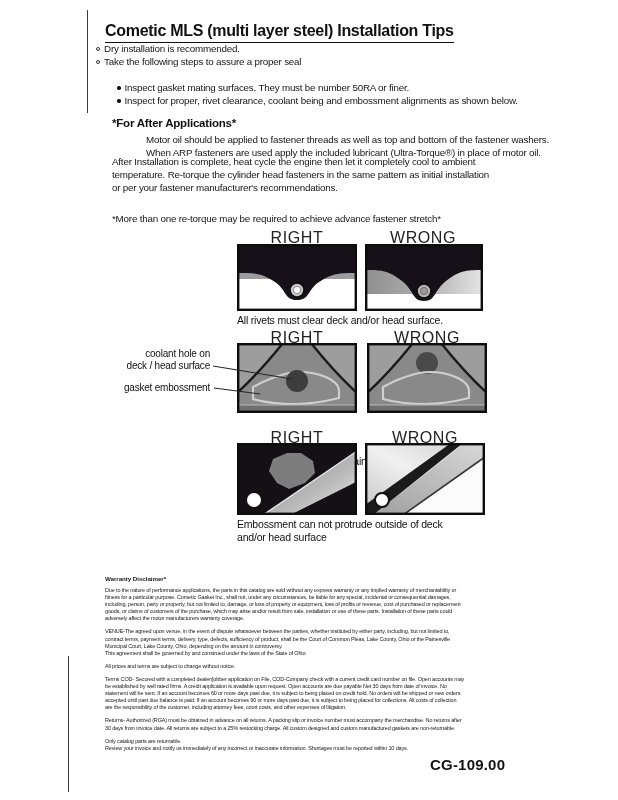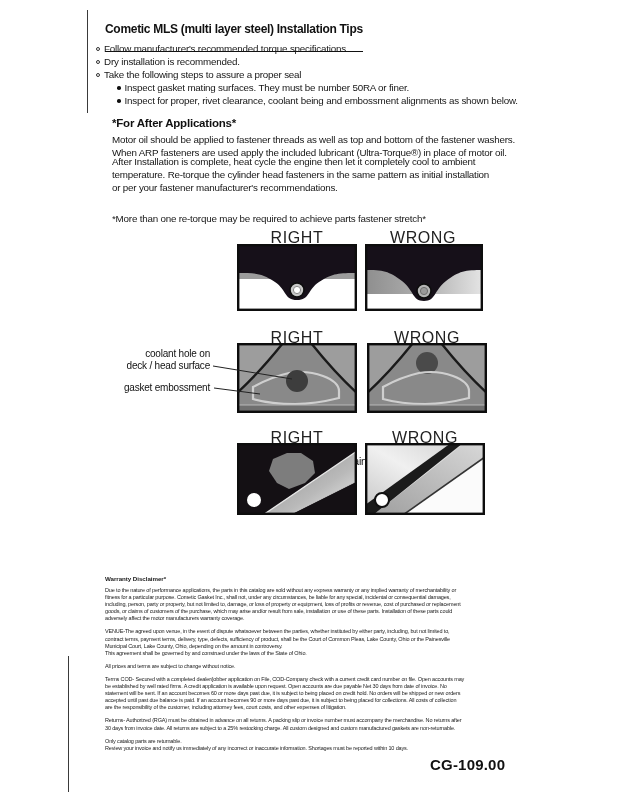--- a/index.html
+++ b/index.html
@@ -7,33 +7,33 @@
   .page {
     position:relative; width:618px; height:800px; background:#ffffff;
     font-family:"Liberation Sans", sans-serif; color:#1c1c1c; overflow:hidden;
   }
   .abs { position:absolute; }
   .vline { position:absolute; width:1px; background:#3a3a3a; }
   .vline-top { left:87px; top:10px; height:103px; }
   .vline-bottom { left:68px; top:656px; height:136px; }
 
   .title {
-    left:105px; top:22px; font-size:12px; font-weight:bold; letter-spacing:-0.3px;
-    color:#111; border-bottom:1.5px solid #111; padding-bottom:15px; display:inline-block;
+    left:105px; top:22px; font-size:16px; font-weight:bold; letter-spacing:-0.3px;
+    color:#111; border-bottom:1.5px solid #111; padding-bottom:2px; display:inline-block;
   }
 
   .bullets { left:96px; top:43px; }
   .subbullets { left:117px; top:82px; }
   .brow { display:flex; align-items:flex-start; height:13px; font-size:9.8px; letter-spacing:-0.2px; white-space:nowrap; color:#161616; }
   .bcirc { width:4px; height:4px; border:1px solid #333; border-radius:50%; margin:3.5px 4px 0 0; flex:0 0 auto; }
   .bdot  { width:3.5px; height:3.5px; background:#111; border-radius:50%; margin:4px 4px 0 0; flex:0 0 auto; }
 
   .diesel-h { left:112px; top:117px; font-size:11.5px; font-weight:bold; letter-spacing:-0.2px; color:#111; }
   .bodytxt { left:112px; width:460px; font-size:9.8px; line-height:13.2px; letter-spacing:-0.2px; white-space:pre-line; color:#161616; }
-  .p1 { top:133px; }
+  .p1 { top:133px;margin-left:34px; }
   .p2 { top:155px; }
   .pnote { top:212px; }
 
   .dlabel { position:absolute; font-size:16px; letter-spacing:0.6px; color:#222; text-align:center; width:120px; }
   .panel { position:absolute; }
   .panel svg { display:block; }
   .caption { font-size:10.5px; letter-spacing:-0.2px; color:#111; white-space:pre-line; line-height:12.5px; }
   .sidelabel { position:absolute; left:100px; width:110px; text-align:right; font-size:10px; line-height:11.8px; letter-spacing:-0.2px; color:#111; white-space:pre-line; }
   .overlay { position:absolute; left:0; top:0; pointer-events:none; }
 
@@ -48,24 +48,20 @@
 <div class="page">
 
   <div class="vline vline-top"></div>
   <div class="vline vline-bottom"></div>
 
   <h1 class="title abs">Cometic MLS (multi layer steel) Installation Tips</h1>
 
   <div class="bullets abs">
     <div class="brow">
       <span class="bcirc"></span>
-      <span>Follow manufacturer's recommended torque specifications.</span>
-    </div>
-    <div class="brow">
-      <span class="bcirc"></span>
       <span>Dry installation is recommended.</span>
     </div>
     <div class="brow">
       <span class="bcirc"></span>
       <span>Take the following steps to assure a proper seal</span>
     </div>
   </div>
 
   <div class="subbullets abs">
     <div class="brow">
@@ -77,21 +73,21 @@
       <span>Inspect for proper, rivet clearance, coolant being and embossment alignments as shown below.</span>
     </div>
   </div>
 
   <div class="diesel-h abs">*For After Applications*</div>
   <p class="bodytxt abs p1">Motor oil should be applied to fastener threads as well as top and bottom of the fastener washers.
 When ARP fasteners are used apply the included lubricant (Ultra-Torque®) in place of motor oil.</p>
   <p class="bodytxt abs p2">After Installation is complete, heat cycle the engine then let it completely cool to ambient
 temperature. Re-torque the cylinder head fasteners in the same pattern as initial installation
 or per your fastener manufacturer's recommendations.</p>
-  <p class="bodytxt abs pnote">*More than one re-torque may be required to achieve parts fastener stretch*</p>
+  <p class="bodytxt abs pnote">*More than one re-torque may be required to achieve advance fastener stretch*</p>
 
   <div class="dlabel" style="left:237px; top:229px;">RIGHT</div>
   <div class="dlabel" style="left:364px; top:229px; width:118px;">WRONG</div>
 
   <div class="panel" style="left:237px; top:244px;">
     <svg width="120" height="67" viewBox="0 0 120 67">
       <rect x="0" y="0" width="120" height="67" fill="#ffffff"></rect>
       <rect x="2" y="27" width="116" height="8" fill="#9c9c9c"></rect>
       <path d="M0,0 H120 V29 C102,29 96,29 82,38 C70,46 73,56 60,56 C47,56 50,46 38,38 C24,29 18,29 0,29 Z" fill="#161019"></path>
       <circle cx="60" cy="46" r="7" fill="#c9c9c9" stroke="#0d0d0d" stroke-width="1.6"></circle>
@@ -109,20 +105,21 @@
         </linearGradient>
       </defs>
       <rect x="0" y="0" width="118" height="67" fill="#ffffff"></rect>
       <rect x="2" y="24" width="114" height="26" fill="url(#g1)"></rect>
       <path d="M0,0 H118 V26 C100,26 94,27 81,37 C69,46 71,57 59,57 C47,57 49,46 37,37 C24,27 18,26 0,26 Z" fill="#161019"></path>
       <circle cx="59" cy="47" r="7" fill="#b5b5b5" stroke="#0d0d0d" stroke-width="1.6"></circle>
       <circle cx="59" cy="47" r="3.6" fill="#9a9a9a" stroke="#6f6f6f" stroke-width="1"></circle>
       <rect x="1.2" y="1.2" width="115.6" height="64.6" fill="none" stroke="#0d0d0d" stroke-width="2.4"></rect>
     </svg>
   </div>
+  <div class="caption abs" style="left:237px; top:314px;">All rivets must clear deck and/or head surface.</div>
 
   <div class="dlabel" style="left:237px; top:329px;">RIGHT</div>
   <div class="dlabel" style="left:367px; top:329px;">WRONG</div>
 
   <div class="sidelabel" style="top:348px;">coolant hole on
 deck / head surface</div>
   <div class="sidelabel" style="top:382px;">gasket embossment</div>
 
   <div class="panel" style="left:237px; top:343px;">
     <svg width="120" height="70" viewBox="0 0 120 70">
@@ -195,20 +192,22 @@
       </defs>
       <rect x="0" y="0" width="120" height="72" fill="url(#g3)"></rect>
       <path d="M8,72 L100,0 L120,0 L120,14 L38,72 Z" fill="url(#g4)"></path>
       <path d="M38,72 L120,14 L120,72 Z" fill="#fbfbfb"></path>
       <line x1="38" y1="72" x2="120" y2="14" stroke="#333333" stroke-width="1.6"></line>
       <path d="M0,62 L86,0 L98,0 L8,72 L0,72 Z" fill="#1b1b1b"></path>
       <circle cx="17" cy="57" r="7" fill="#ffffff" stroke="#111111" stroke-width="2"></circle>
       <rect x="1.2" y="1.2" width="117.6" height="69.6" fill="none" stroke="#0d0d0d" stroke-width="2.4"></rect>
     </svg>
   </div>
+  <div class="caption abs" style="left:237px; top:518px;">Embossment can not protrude outside of deck
+and/or head surface</div>
 
   <div class="warranty abs">
     <h2>Warranty Disclaimer*</h2>
     <p>Due to the nature of performance applications, the parts in this catalog are sold without any express warranty or any implied warranty of merchantability or
 fitness for a particular purpose.  Cometic Gasket Inc., shall not, under any circumstances, be liable for any special, incidental or consequential damages,
 including, person, party or property, but not limited to, damage, or loss of property or equipment, loss of profits or revenue, cost of purchased or replacement
 goods, or claims of customers of the purchase, which may arise and/or result from sale, installation or use of these parts.  Installation of these parts could
 adversely affect the motor manufacturers warranty coverage.</p>
     <p>VENUE-The agreed upon venue, in the event of dispute whatsoever between the parties, whether instituted by either party, including, but not limited to,
 contract terms, payment terms, delivery, type, defects, sufficiency of product, shall be the Court of Common Pleas, Lake County, Ohio or the Painesville

